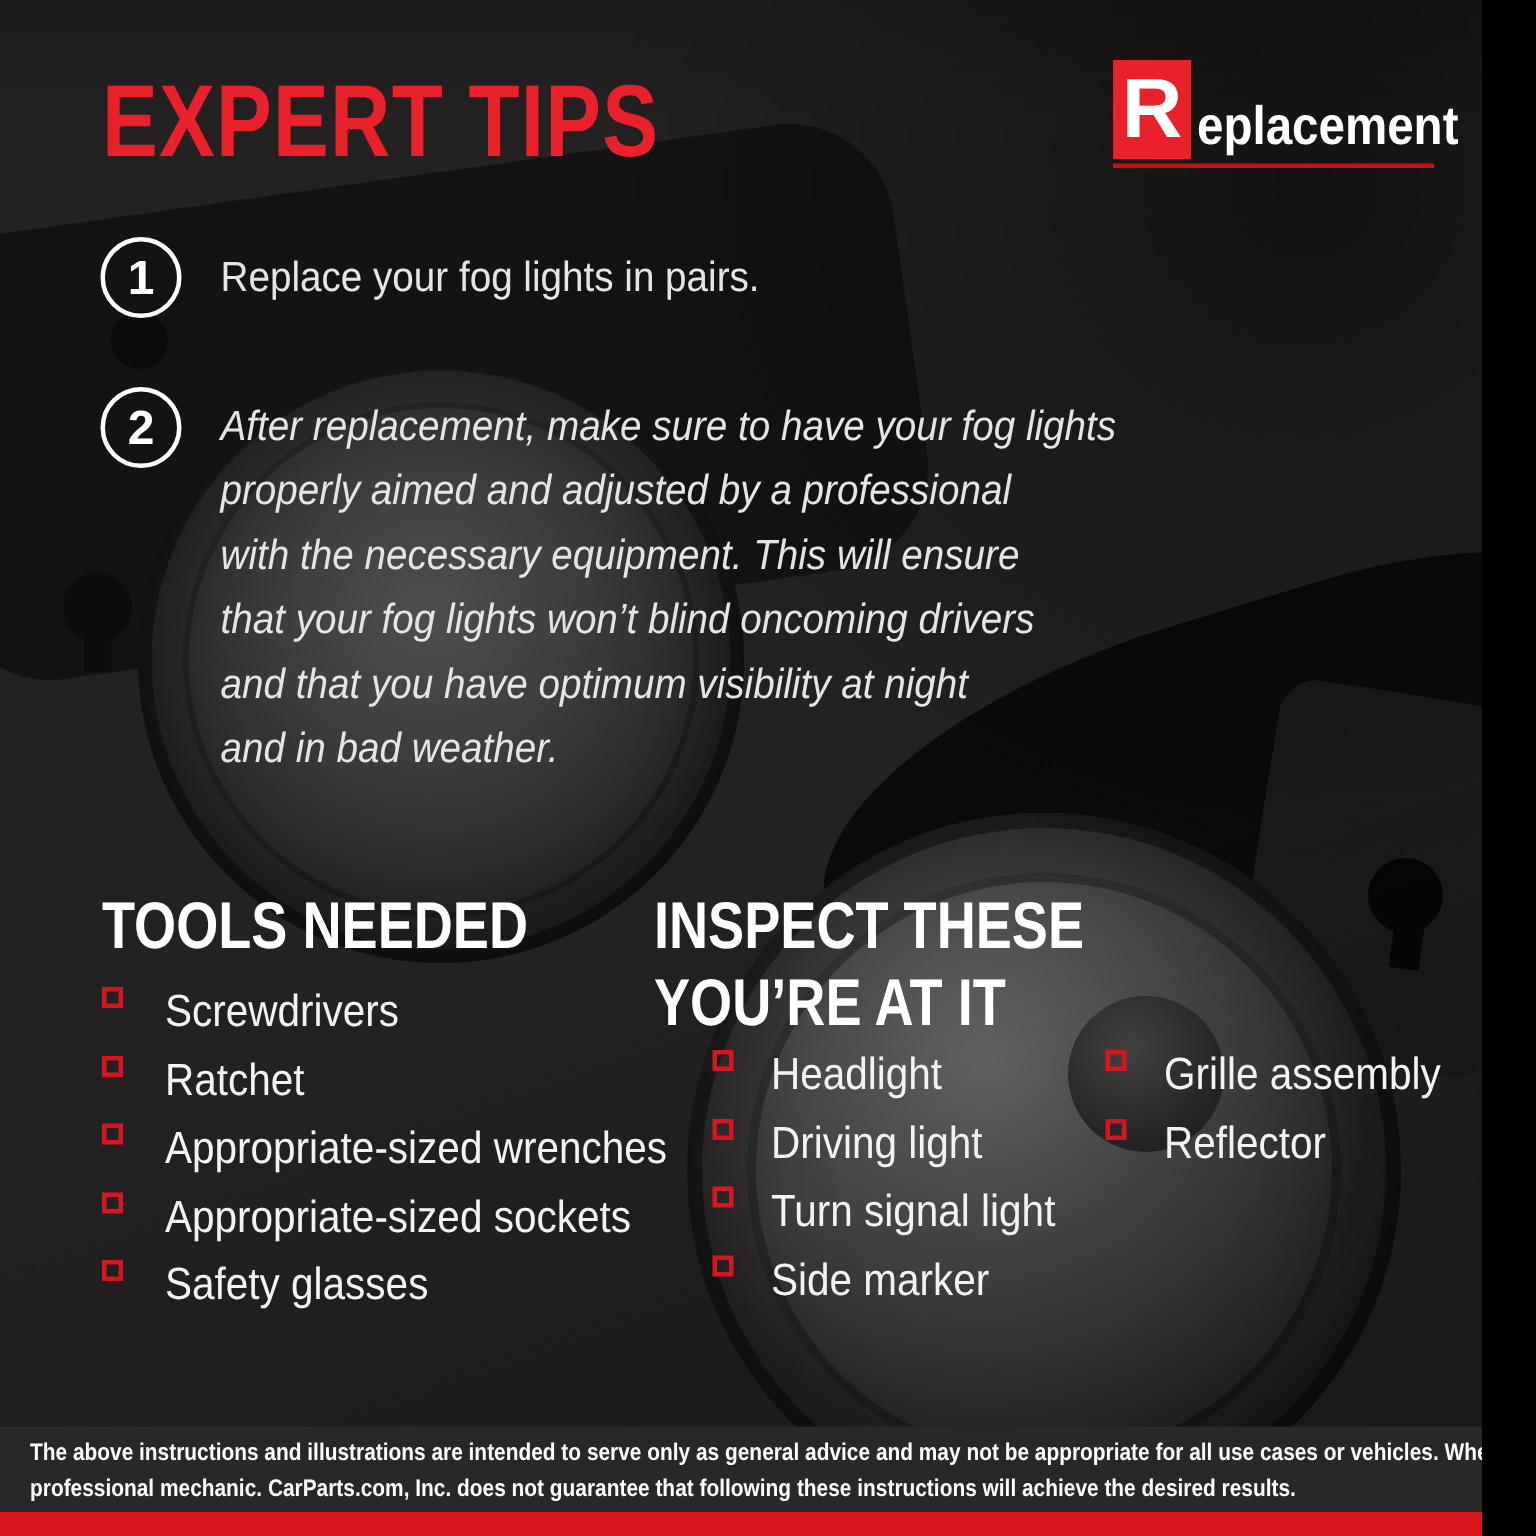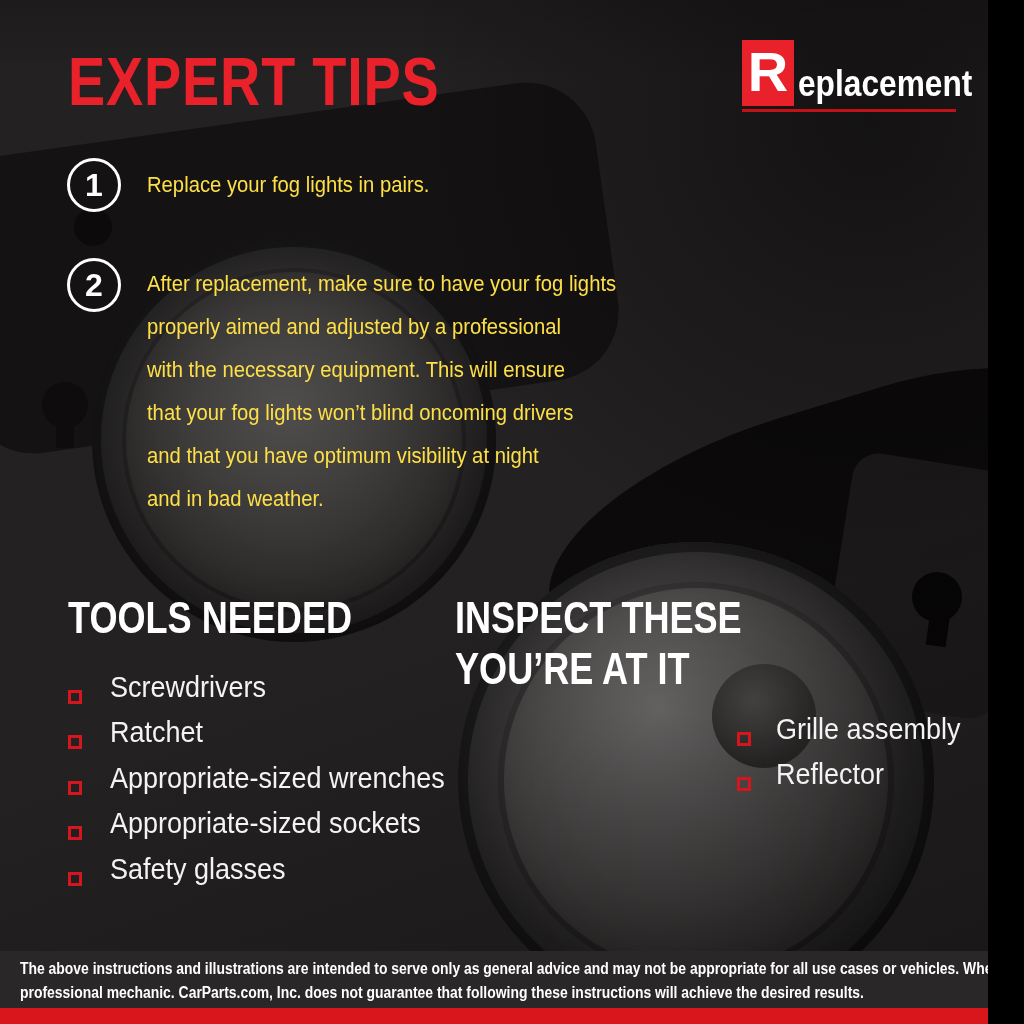--- a/index.html
+++ b/index.html
@@ -53,32 +53,32 @@
     color:#fff; font-size:56px; font-weight:bold; text-align:center; line-height:64px; }
   .logo-rest { position:absolute; left:56px; bottom:3px; font-size:36px; font-weight:bold;
     color:#fff; white-space:nowrap; }
   .logo-underline { position:absolute; left:0; right:0; bottom:-4px; height:3px; background:#c21218; }
 
   .tip-num { position:absolute; width:54px; height:54px; border:3px solid #fff; border-radius:50%;
     display:flex; align-items:center; justify-content:center;
     font-size:32px; font-weight:bold; color:#fff; }
   .tip1-num { left:67px; top:158px; }
   .tip2-num { left:67px; top:258px; }
-  .tip-text { position:absolute; color:#fde047; font-size:22px; line-height:43px; font-weight:normal; }
+  .tip-text { position:absolute; color:#e5e5e5; font-size:28px; line-height:43px; font-weight:normal; }
   .tip1-text { left:147px; top:163px; }
-  .tip2-text { left:147px; top:262px; }
+  .tip2-text { left:147px; top:262px;font-style:italic; }
   .tip-text .line { white-space:nowrap; }
 
   .section-heading { position:absolute; font-size:44px; font-weight:bold; color:#fff;
     line-height:51px; white-space:nowrap; }
   .tools-heading { left:68px; top:592px; }
-  .inspect-heading { left:455px; top:592px; }
+  .inspect-heading { left:436px; top:592px; }
 
   ul.checklist { position:absolute; list-style:none; }
-  ul.checklist li { height:45.5px; display:flex; align-items:flex-end; }
+  ul.checklist li { height:45.5px; display:flex; align-items:flex-start; }
   .bullet { flex:0 0 auto; width:14px; height:14px; border:3px solid #d6161e; margin-right:28px; }
   ul.checklist .label { font-size:30px; color:#f3f3f3; white-space:nowrap; }
   .tools-list { left:68px; top:658px; }
   .inspect-col1 { left:475px; top:700px; }
   .inspect-col2 { left:737px; top:700px; }
   .inspect-col1 .bullet, .inspect-col2 .bullet { margin-right:25px; }
 
   .disclaimer { position:absolute; left:0; top:951px; width:1024px; height:57px;
     background:#2a2728; padding:6px 0 0 20px; }
   .disclaimer .d-line { font-size:16px; font-weight:bold; color:#fff; line-height:24px;
@@ -155,20 +155,38 @@
       <li>
         <span class="bullet"></span>
         <span class="label cx90">Safety glasses</span>
       </li>
     </ul>
 
     <h2 class="section-heading inspect-heading">
       <div class="cx82">INSPECT THESE</div>
       <div class="cx82">YOU’RE AT IT</div>
     </h2>
+    <ul class="checklist inspect-col1">
+      <li>
+        <span class="bullet"></span>
+        <span class="label cx90">Headlight</span>
+      </li>
+      <li>
+        <span class="bullet"></span>
+        <span class="label cx90">Driving light</span>
+      </li>
+      <li>
+        <span class="bullet"></span>
+        <span class="label cx90">Turn signal light</span>
+      </li>
+      <li>
+        <span class="bullet"></span>
+        <span class="label cx90">Side marker</span>
+      </li>
+    </ul>
     <ul class="checklist inspect-col2">
       <li>
         <span class="bullet"></span>
         <span class="label cx90">Grille assembly</span>
       </li>
       <li>
         <span class="bullet"></span>
         <span class="label cx90">Reflector</span>
       </li>
     </ul>

